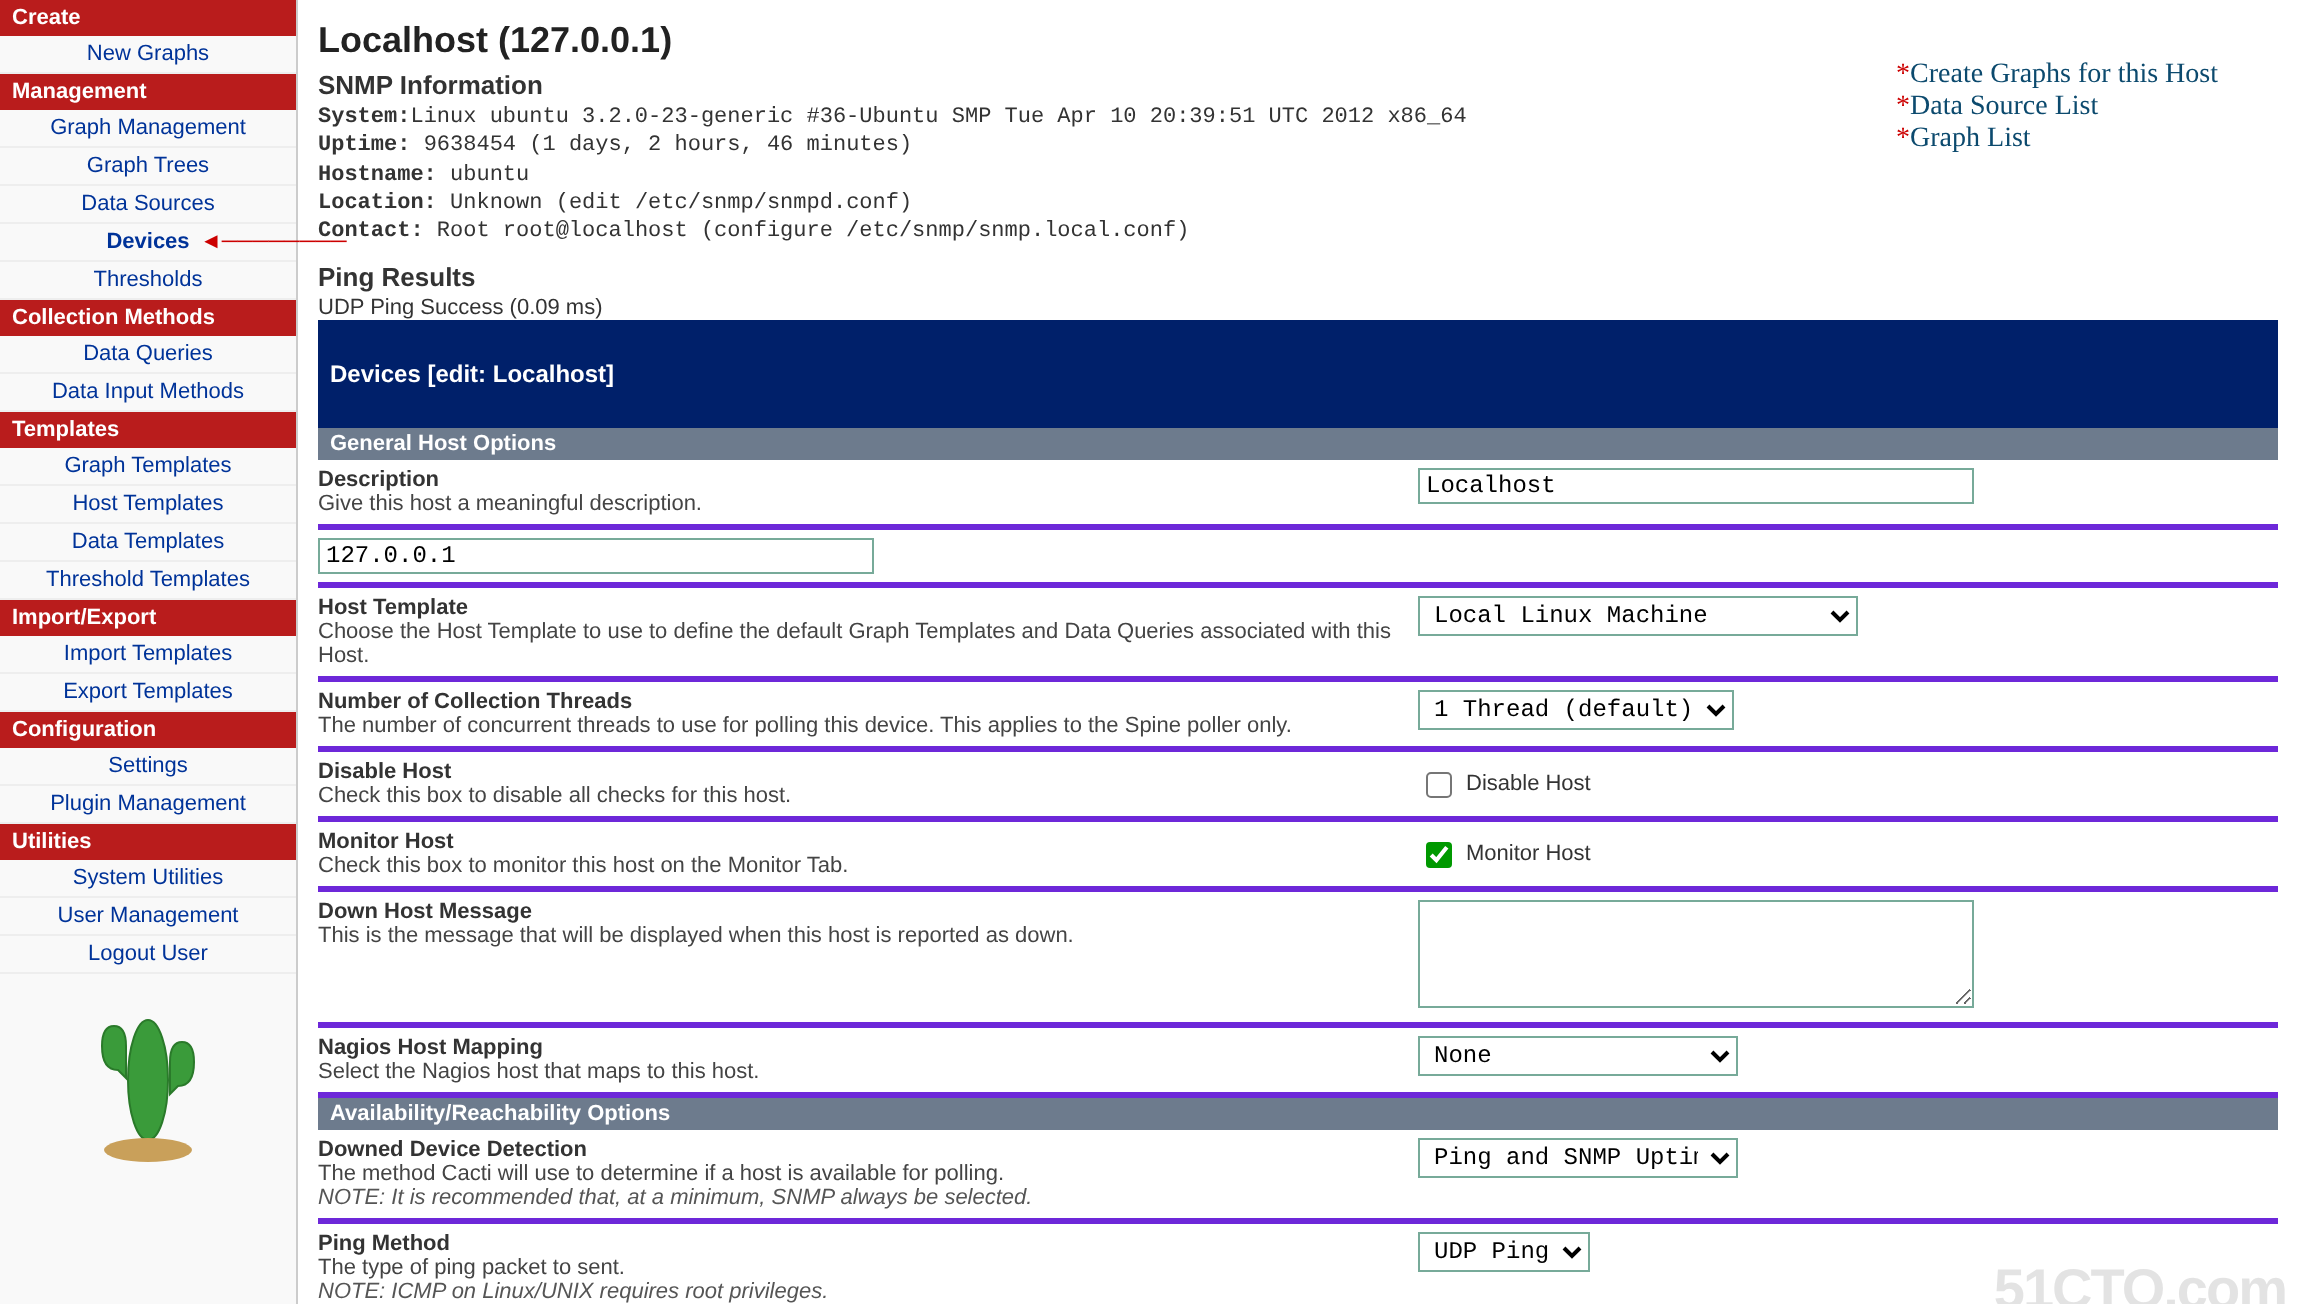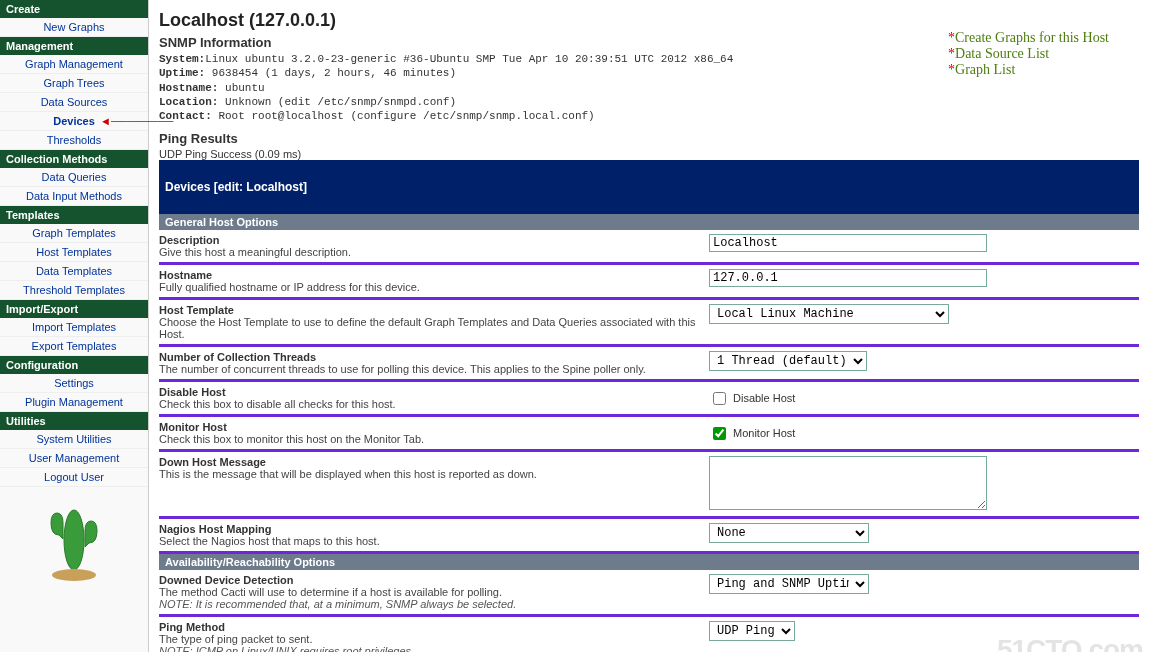--- a/index.html
+++ b/index.html
@@ -1,25 +1,25 @@
 <!DOCTYPE html>
 <html><head>
 <meta charset="utf-8">
 <style>
 body { margin:0; font-family:Verdana,Arial,sans-serif; font-size:11px; color:#333; background:#fff; }
 .container { display:flex; }
 .sidebar { width:148px; border-right:1px solid #ccc; background:#f9f9f9; }
-.sb-head { background:#14532d; color:#fff; font-weight:bold; padding:3px 6px; font-size:11px; }
+.sb-head { background:#b91c1c; color:#fff; font-weight:bold; padding:3px 6px; font-size:11px; }
 .sb-item { padding:3px 6px; color:#003399; cursor:pointer; border-bottom:1px solid #eee;text-align:center; }
 .main { flex:1; padding:4px 10px; position:relative; }
 h1 { font-size:18px; margin:6px 0 2px 0; font-weight:bold; color:#222; }
 h2 { font-size:13px; margin:4px 0 2px 0; font-weight:bold; }
 .snmp { font-family:"Courier New",monospace; font-size:11px; line-height:1.3; }
 .snmp b { font-weight:bold; }
-.links { position:absolute; right:40px; top:30px; font-size:14px; font-family:Georgia,serif; color:#4d7c0f; }
+.links { position:absolute; right:40px; top:30px; font-size:14px; font-family:Georgia,serif; color:#0c4a6e; }
 .links div::before { content:"*"; color:#cc0000; }
 .pr { margin-top:8px; }
 .bar-blue { background:#00206a; color:#fff; font-weight:bold; padding:20px 6px; font-size:12px; }
 .bar-sub { background:#6d7b8d; color:#fff; font-weight:bold; padding:2px 6px; font-size:11px; }
 .form-row { display:flex; border-bottom:3px solid #6d28d9; padding:4px 0; }
 .fl { width:540px; padding-right:10px; }
 .fl .t { font-weight:bold; }
 .fl .d { color:#444; }
 .fl .n { font-style:italic; color:#555; }
 .fr { flex:1; }
@@ -95,33 +95,29 @@
 
    <div class="form-row">
         <div class="fl">
           <div class="t">Description</div>
           <div class="d">Give this host a meaningful description.</div>
         </div>
      <div class="fr"><input type="text" value="Localhost" style=""></div>
       </div>
 
    <div class="form-row">
-        <div class="fl">
-          <div class="t">Hostname</div>
-          <div class="d">Fully qualified hostname or IP address for this device.</div>
-        </div>
      <div class="fr"><input type="text" value="127.0.0.1" style=""></div>
       </div>
 
    <div class="form-row">
         <div class="fl">
           <div class="t">Host Template</div>
           <div class="d">Choose the Host Template to use to define the default Graph Templates and Data Queries associated with this Host.</div>
         </div>
-     <div class="fr"><select style="width:240px"><option>Local Linux Machine</option></select></div>
+     <div class="fr"><select style="width:220px"><option>Local Linux Machine</option></select></div>
       </div>
 
    <div class="form-row">
         <div class="fl">
           <div class="t">Number of Collection Threads</div>
           <div class="d">The number of concurrent threads to use for polling this device. This applies to the Spine poller only.</div>
         </div>
      <div class="fr"><select><option>1 Thread (default)</option></select></div>
       </div>
 

